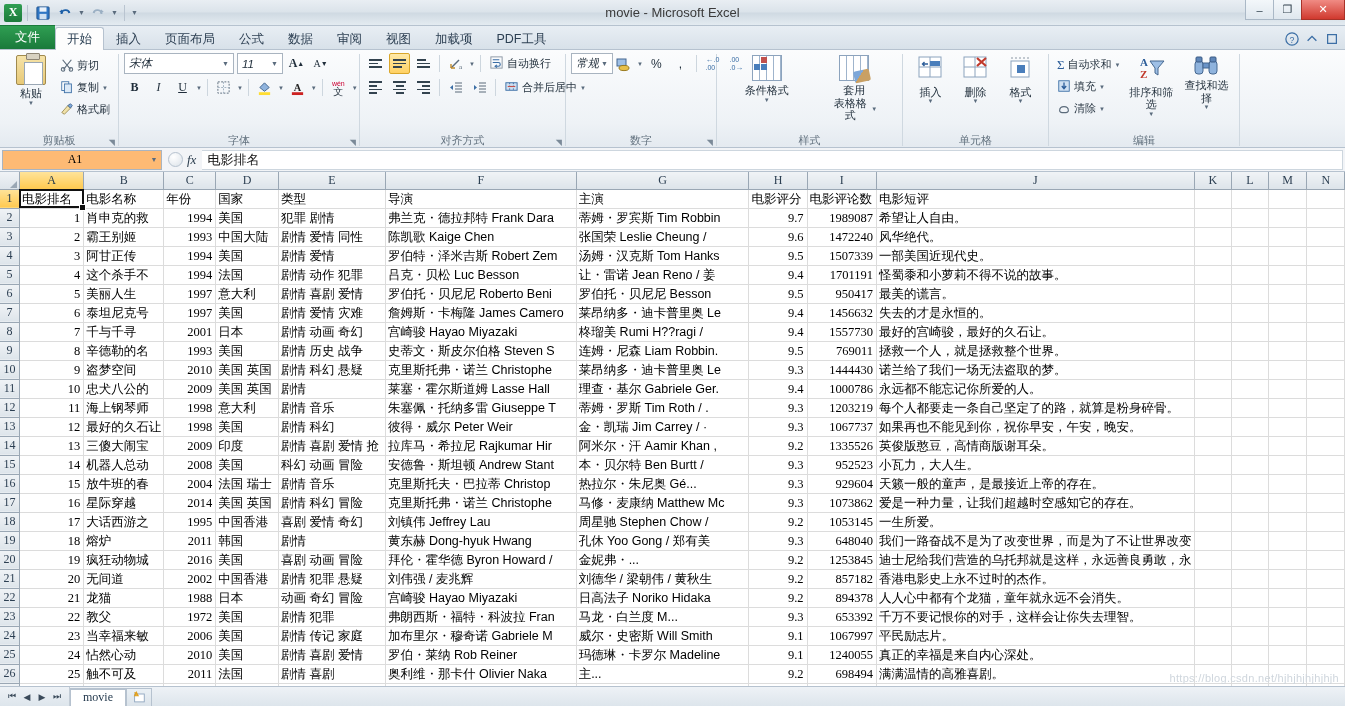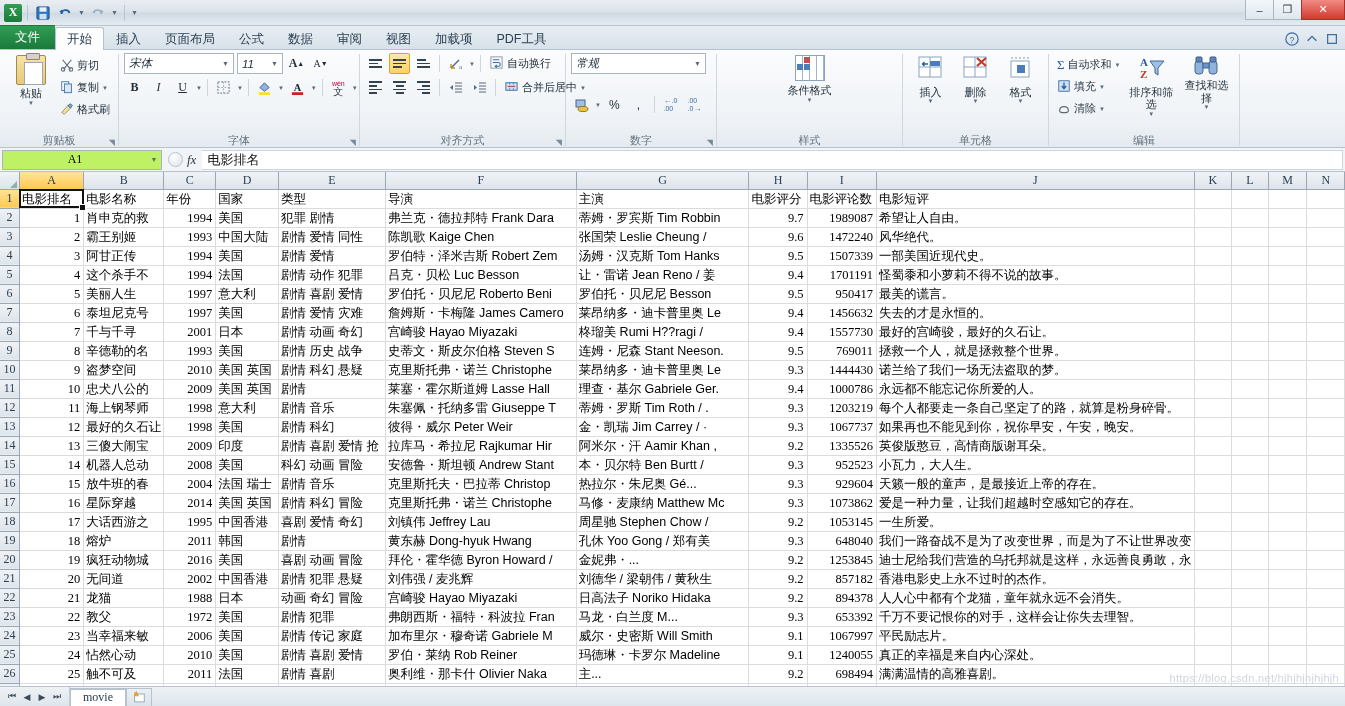--- a/index.html
+++ b/index.html
@@ -150,21 +150,21 @@
   }
 
   .binoc { width: 28px; height: 22px; display:flex; align-items:center; justify-content:center; }
 
   
   .formulabar {
     height: 24px; flex: 0 0 24px; display: flex; align-items: center;
     background: #f2f4f7; border-bottom: 1px solid #b6c2cf; padding: 0 2px;
   }
   .namebox {
-    width: 160px; height: 20px; border: 1px solid #a9b4c0; background: #bef264;
+    width: 160px; height: 20px; border: 1px solid #a9b4c0; background: #fdba74;
     display: flex; align-items: center; font-family: "Liberation Serif", serif; font-size: 12px;
   }
   .namebox .nv { flex: 1; text-align: center; }
   .namebox .nd { width: 14px; text-align: center; font-size: 7px; color: #5a6b7d; }
   .fb-btns { display: flex; align-items: center; gap: 4px; padding: 0 6px; color: #6b7a88; }
   .fb-btns .fx { font-family: "Liberation Serif", serif; font-style: italic; font-size: 13px; color: #2a3c4d; }
   .roundbtn { width: 15px; height: 15px; border-radius: 50%; border: 1px solid #b6c2cf;
     background: radial-gradient(circle at 35% 30%,#ffffff,#dbe2e9); }
   .fbinput {
     flex: 1; height: 20px; background: #fff; border: 1px solid #cdd6de; border-left: none;
@@ -261,20 +261,21 @@
       <div class="qat-btn">
         <svg width="14" height="14" viewBox="0 0 16 16">
             <path d="M12 9 C12 4,4 3,3 8" stroke="#9bb0c4" stroke-width="2.2" fill="none"></path>
             <path d="M14.5 6.5 L11.5 4 L10 8.5 Z" fill="#9bb0c4"></path>
           </svg>
       </div>
       <div class="qat-caret">▼</div>
       <div class="qat-sep"></div>
       <div class="qat-caret">▼</div>
     </div>
+    <div class="title-text">movie  -  Microsoft Excel</div>
     <div class="wincontrols">
       <div class="wc">–</div>
       <div class="wc">❐</div>
       <div class="wc close">✕</div>
     </div>
   </div>
 
   <div class="tabstrip">
     <div class="tab file">文件</div>
     <div class="tab active">开始</div>
@@ -511,21 +512,21 @@
         </div>
       </div>
       <div class="group-label">
         <span>对齐方式</span>
         <span class="dlg">◥</span>
       </div>
     </div>
     <div class="group-sep"></div>
 
     <div class="group" style="width:150px">
-      <div class="group-body" style="flex-direction:column;gap:20px">
+      <div class="group-body" style="flex-direction:row;gap:0">
         <div class="combo numfmt">
           <span class="cv">常规</span>
           <span class="cd">▼</span>
         </div>
         <div class="fontrow">
           <div class="fmt-btn">
             <svg width="16" height="16" viewBox="0 0 16 16">
                 <rect x="2" y="3" width="9" height="7" fill="#9fc0e6" stroke="#44668f"></rect>
                 <ellipse cx="9" cy="12" rx="5" ry="2.6" fill="#e8c04a" stroke="#9a7b20"></ellipse>
               </svg>
@@ -552,20 +553,30 @@
     <div class="group" style="width:185px">
       <div class="group-body" style="justify-content:space-around">
         <div class="big-btn" style="width:58px">
           <span class="ico grid-ico" style="margin-bottom:3px">
             <span class="red" style="left:8px;top:1px;width:6px;height:6px"></span>
             <span class="blu" style="left:8px;top:8px;width:6px;height:6px"></span>
             <span class="red" style="left:1px;top:8px;width:6px;height:6px;background:#4a7ebb"></span>
           </span>
           <span>条件格式</span>
           <span class="caret">▼</span>
+        </div>
+        <div class="big-btn" style="width:54px">
+          <span class="ico grid-ico" style="margin-bottom:3px;position:relative">
+              <span class="brush"></span>
+            </span>
+          <span>套用</span>
+          <span style="display:flex;align-items:center;gap:2px">
+            <span>表格格式</span>
+            <span class="caret">▼</span>
+          </span>
         </div>
       </div>
       <div class="group-label">样式</div>
     </div>
     <div class="group-sep"></div>
 
     <div class="group" style="width:145px">
       <div class="group-body" style="justify-content:space-around">
         <div class="big-btn">
           <span class="ico">
@@ -852,21 +863,21 @@
             <td class="cell "></td>
           </tr>
           <tr>
             <td class="rowhead">9</td>
             <td class="cell num">8</td>
             <td class="cell clip">辛德勒的名</td>
             <td class="cell num">1993</td>
             <td class="cell clip">美国</td>
             <td class="cell ovf">剧情  历史  战争</td>
             <td class="cell clip">史蒂文・斯皮尔伯格 Steven S</td>
-            <td class="cell clip">连姆・尼森 Stant Neeson.</td>
+            <td class="cell clip">连姆・尼森 Liam Robbin.</td>
             <td class="cell num">9.5</td>
             <td class="cell num">769011</td>
             <td class="cell ovf">拯救一个人，就是拯救整个世界。</td>
             <td class="cell "></td>
             <td class="cell "></td>
             <td class="cell "></td>
             <td class="cell "></td>
           </tr>
           <tr>
             <td class="rowhead">10</td>

